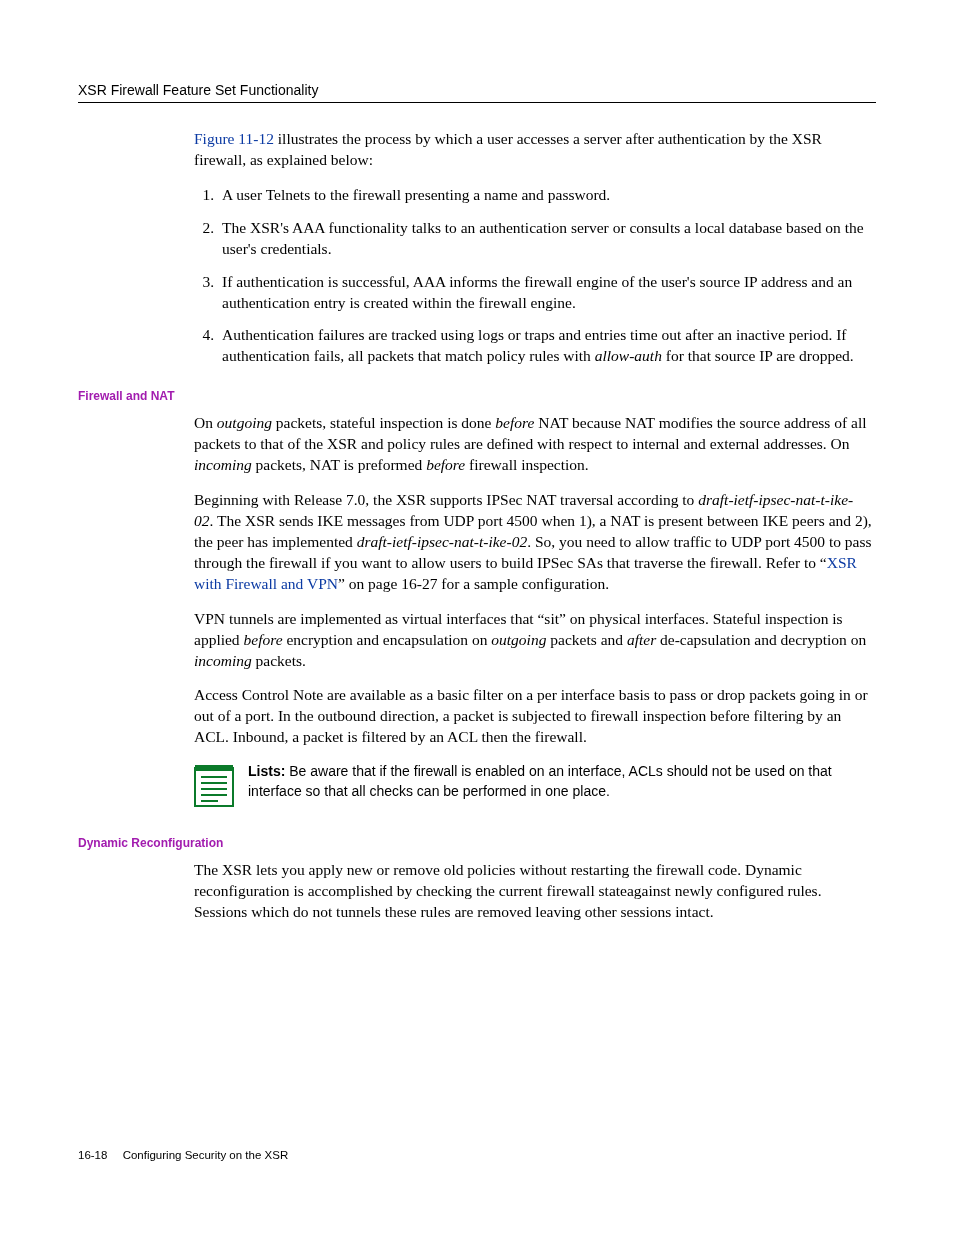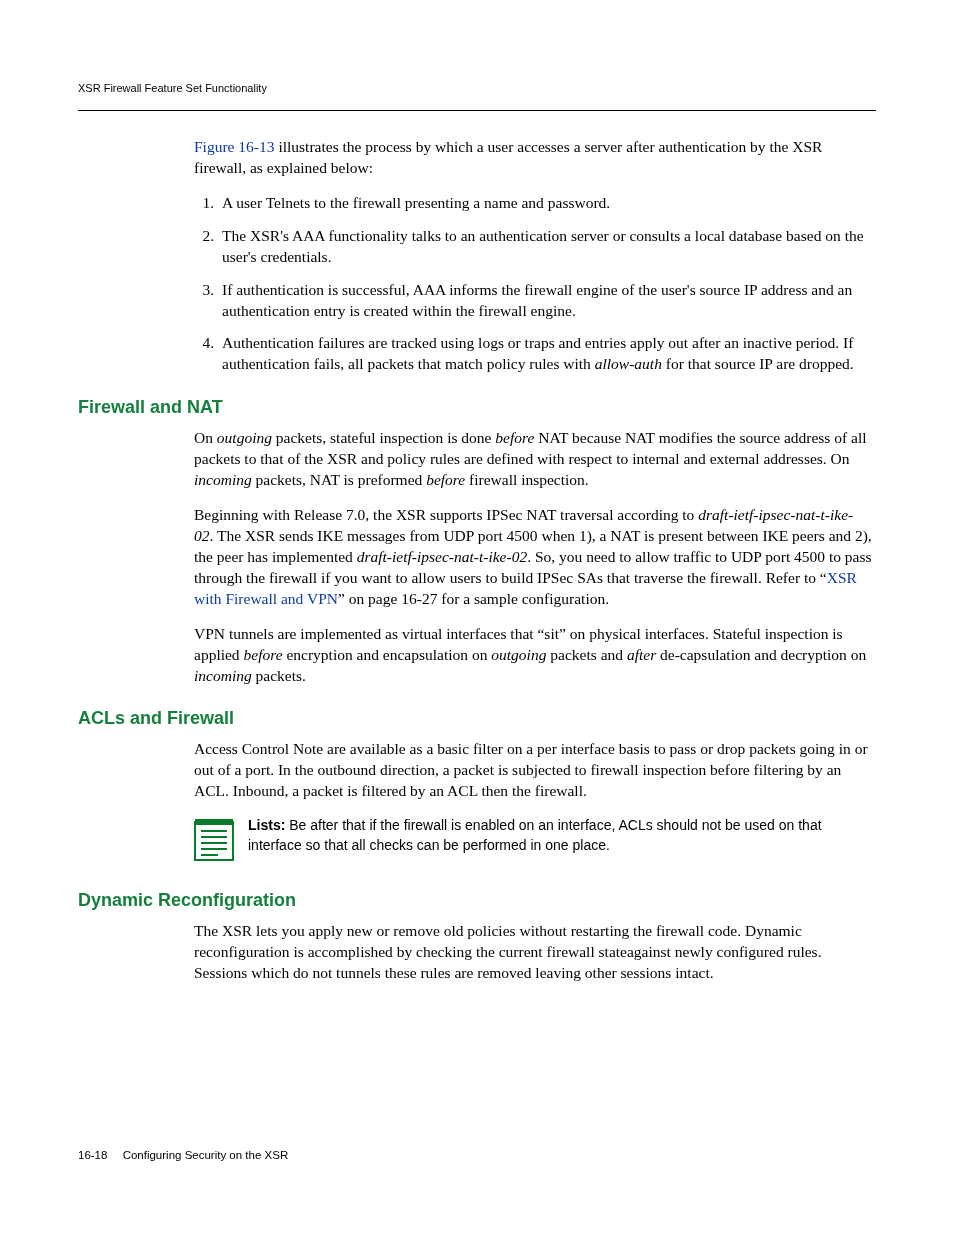--- a/index.html
+++ b/index.html
@@ -10,46 +10,46 @@
   }
   .page {
     width: 954px;
     height: 1235px;
     box-sizing: border-box;
     padding: 82px 78px 40px 78px;
     position: relative;
   }
   .running-head {
     font-family: Arial, Helvetica, sans-serif;
-    font-size: 11px;
+    font-size: 14px;
     color: #000;
     border-bottom: 1px solid #000;
-    padding-bottom: 16px;
+    padding-bottom: 4px;
     margin-bottom: 26px;
   }
   .body-col {
     margin-left: 116px;
     margin-right: 4px;
     font-size: 15.5px;
     line-height: 1.35;
   }
   .para { margin: 0 0 14px 0; }
   .link { color: #0b3aa3; }
   ol.numbered {
     margin: 0 0 12px 0;
     padding-left: 24px;
   }
   ol.numbered > li { margin-bottom: 12px; padding-left: 4px; }
   .li-sub { margin-top: 12px; }
   em.ital { font-style: italic; text-align: center; }
   h2.section {
     font-family: Arial, Helvetica, sans-serif;
     font-weight: bold;
-    color: #15803d;
-    font-size: 18px;
+    color: #a21caf;
+    font-size: 12px;
     margin: 22px 0 10px 0;
   }
   .section-anchor {
     margin-left: 104px;
   }
   .note-row {
     display: flex;
     align-items: flex-start;
     gap: 14px;
     margin: 10px 0 6px 0;
@@ -78,36 +78,36 @@
 </head>
 <body>
 
 <div class="page">
 
   <div class="running-head">XSR Firewall Feature Set Functionality</div>
 
   <div class="body-col">
 
     <p class="para">
-      <span class="link">Figure 16-13</span><span> illustrates the process by which a user accesses a server after authentication by the XSR firewall, as explained below:</span>
+      <span class="link">Figure 11-12</span><span> illustrates the process by which a user accesses a server after authentication by the XSR firewall, as explained below:</span>
     </p>
 
     <ol class="numbered">
       <li>
         <span>A user Telnets to the firewall presenting a name and password.</span>
       </li>
       <li>
         <span>The XSR's AAA functionality talks to an authentication server or consults a local database based on the user's credentials.</span>
       </li>
       <li>
         <span>If authentication is successful, AAA informs the firewall engine of the user's source IP address and an authentication entry is created within the firewall engine.</span>
       </li>
       <li>
         <div class="li-sub">
-          <span>Authentication failures are tracked using logs or traps and entries apply out after an inactive period. If authentication fails, all packets that match policy rules with </span><em class="ital">allow-auth</em><span> for that source IP are dropped.</span>
+          <span>Authentication failures are tracked using logs or traps and entries time out after an inactive period. If authentication fails, all packets that match policy rules with </span><em class="ital">allow-auth</em><span> for that source IP are dropped.</span>
         </div>
       </li>
     </ol>
   </div>
 
   <h2 class="section section-anchor">Firewall and NAT</h2>
 
   <div class="body-col">
     <p class="para">
       <span>On </span><em class="ital">outgoing</em><span> packets, stateful inspection is done </span><em class="ital">before</em><span> NAT because NAT modifies the source address of all packets to that of the XSR and policy rules are defined with respect to internal and external addresses. On </span><em class="ital">incoming</em><span> packets, NAT is preformed </span><em class="ital">before</em><span> firewall inspection.</span>
@@ -117,39 +117,38 @@
     </p>
   </div>
 
 
   <div class="body-col">
     <p class="para">
       <span>VPN tunnels are implemented as virtual interfaces that “sit” on physical interfaces. Stateful inspection is applied </span><em class="ital">before</em><span> encryption and encapsulation on </span><em class="ital">outgoing</em><span> packets and </span><em class="ital">after</em><span> de-capsulation and decryption on </span><em class="ital">incoming</em><span> packets.</span>
     </p>
   </div>
 
-  <h2 class="section section-anchor">ACLs and Firewall</h2>
 
   <div class="body-col">
     <p class="para">Access Control Note are available as a basic filter on a per interface basis to pass or drop packets going in or out of a port. In the outbound direction, a packet is subjected to firewall inspection before filtering by an ACL. Inbound, a packet is filtered by an ACL then the firewall.</p>
 
     <div class="note-row">
       <div class="note-icon">
         <svg width="40" height="44" viewBox="0 0 40 44">
           <rect x="1" y="4" width="38" height="38" fill="#fff" stroke="#0b7a2a" stroke-width="2"></rect>
           <rect x="1" y="1" width="38" height="6" fill="#0b7a2a"></rect>
           <line x1="7" y1="13" x2="33" y2="13" stroke="#0b7a2a" stroke-width="2"></line>
           <line x1="7" y1="19" x2="33" y2="19" stroke="#0b7a2a" stroke-width="2"></line>
           <line x1="7" y1="25" x2="33" y2="25" stroke="#0b7a2a" stroke-width="2"></line>
           <line x1="7" y1="31" x2="33" y2="31" stroke="#0b7a2a" stroke-width="2"></line>
           <line x1="7" y1="37" x2="24" y2="37" stroke="#0b7a2a" stroke-width="2"></line>
         </svg>
       </div>
       <div class="note-text">
-        <b>Lists:</b><span> Be after that if the firewall is enabled on an interface, ACLs should not be used on that interface so that all checks can be performed in one place.</span>
+        <b>Lists:</b><span> Be aware that if the firewall is enabled on an interface, ACLs should not be used on that interface so that all checks can be performed in one place.</span>
       </div>
     </div>
   </div>
 
   <h2 class="section section-anchor">Dynamic Reconfiguration</h2>
 
   <div class="body-col">
     <p class="para">The XSR lets you apply new or remove old policies without restarting the firewall code. Dynamic reconfiguration is accomplished by checking the current firewall stateagainst newly configured rules. Sessions which do not tunnels these rules are removed leaving other sessions intact.</p>
   </div>
 

